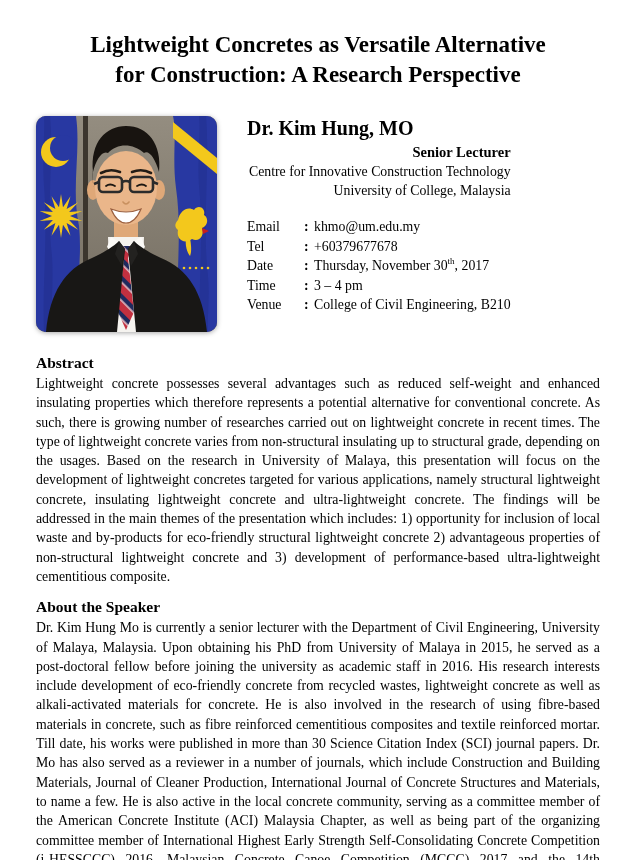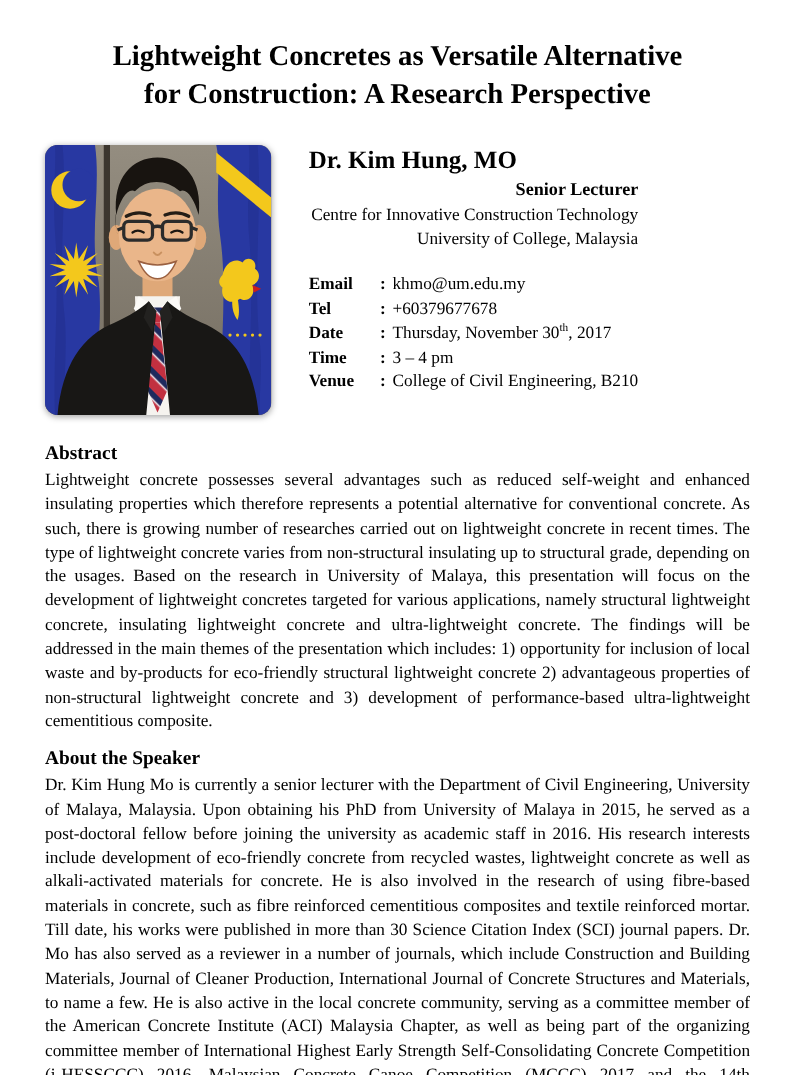--- a/index.html
+++ b/index.html
@@ -35,21 +35,21 @@
   }
   .photo-frame svg { display: block; }
 
   .speaker-info { font-size: 13.8px; line-height: 19px; padding-top: 0; }
   .speaker-name { font-size: 20px; font-weight: bold; line-height: 24px; margin-bottom: 3px; }
   .speaker-position { font-weight: bold; font-size: 14.5px; line-height: 19px; text-align: right; }
   .affiliation { line-height: 19px; text-align: right; }
 
   .contact-list { margin-top: 17px; }
   .contact-row { line-height: 19.5px; font-size: 13.8px; }
-  .c-label { display: inline-block; width: 57px; font-weight: bold; }
+  .c-label { display: inline-block; width: 57px; font-weight: normal; }
   .c-sep { display: inline-block; width: 10px; font-weight: bold; }
   .c-value sup, .c-value { font-weight: normal; }
   sup.ordinal { font-size: 9px; vertical-align: super; line-height: 0; }
 
   .section { margin-top: 21px; }
   .section.about { margin-top: 11px; }
   .section-heading { font-weight: bold; font-size: 15.5px; line-height: 19px; margin-bottom: 2px; }
   .section-body {
     font-size: 13.8px;
     line-height: 19.3px;

